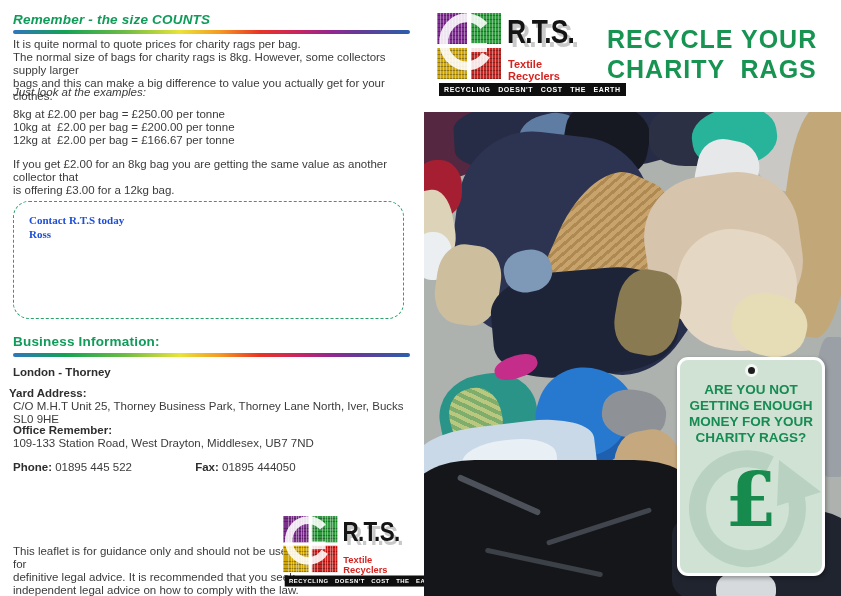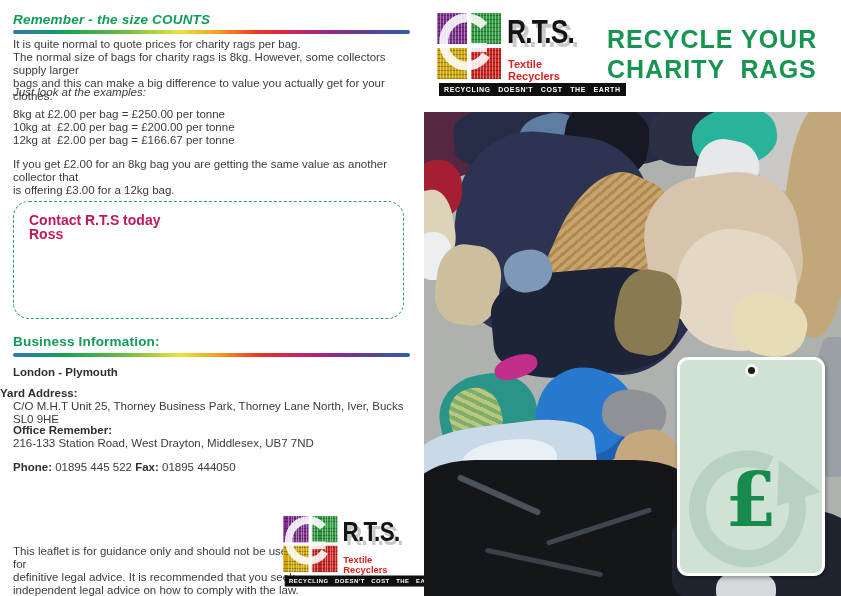--- a/index.html
+++ b/index.html
@@ -17,21 +17,21 @@
   }
   .rainbow {
     height:3.5px; width:397px; border-radius:2px;
     background:linear-gradient(90deg,#2f75bd 0%,#13a254 13%,#6cbb45 28%,#e8e43a 42%,#f59a23 52%,#e93425 62%,#c72560 72%,#93278f 80%,#653a97 87%,#2b5fac 100%);
   }
   .body-text { font-size:11.5px; line-height:13px; color:#3b3b3b; }
   .contact-box {
     left:13px; top:201px; width:391px; height:118px;
     border:1.5px dashed #2aa06b; border-radius:16px; box-sizing:border-box;
   }
-  .contact-box .inner { padding:11px 0 0 15px; font-size:14px; font-weight:bold; color:#be185d; line-height:14px; }
+  .contact-box .inner { padding:11px 0 0 15px; font-size:11px; font-weight:bold; color:#1d4ed8; line-height:14px;font-family:Liberation Serif, serif; }
   .bold { font-weight:bold; color:#2e2e2e; }
 
   
   .rts-logo { position:absolute; width:150px; height:84px; }
   .rts-mark { position:absolute; left:0; top:0; width:65px; height:68px; }
   .sq { position:absolute; width:30px; height:31px; }
   .sq-purple { left:0; top:0; background:#7c2e8d; }
   .sq-green  { left:34px; top:0; background:#2f9a3e; }
   .sq-yellow { left:0; top:35px; background:#cfa606; }
   .sq-red    { left:34px; top:35px; background:#cc2420; }
@@ -104,30 +104,30 @@
   <div class="abs contact-box">
     <div class="inner">
       <div>Contact R.T.S today</div>
       <div>Ross</div>
     </div>
   </div>
 
   <div class="abs section-heading" style="left:13px;top:334px;">Business Information:</div>
   <div class="abs rainbow" style="left:13px;top:353px;"></div>
 
-  <div class="abs body-text bold" style="left:13px;top:366px;">London - Plymouth</div>
-  <div class="abs body-text bold" style="left:0;top:387px;">Yard Address:</div>
+  <div class="abs body-text bold" style="left:13px;top:366px;">London - Thorney</div>
+  <div class="abs body-text bold" style="left:9px;top:387px;">Yard Address:</div>
   <div class="abs body-text" style="left:13px;top:400px;width:405px;">C/O M.H.T Unit 25, Thorney Business Park, Thorney Lane North, Iver, Bucks SL0 9HE</div>
   <div class="abs body-text bold" style="left:13px;top:424px;">Office Remember:</div>
-  <div class="abs body-text" style="left:13px;top:437px;width:405px;">216-133 Station Road, West Drayton, Middlesex, UB7 7ND</div>
+  <div class="abs body-text" style="left:13px;top:437px;width:405px;">109-133 Station Road, West Drayton, Middlesex, UB7 7ND</div>
 
   <div class="abs body-text" style="left:13px;top:461px;">
     <span class="bold">Phone:</span>
     <span>01895 445 522</span>
-    <span class="bold" style="">Fax:</span>
+    <span class="bold" style="margin-left:60px;">Fax:</span>
     <span>01895 444050</span>
   </div>
 
   <div class="abs body-text pre" style="left:13px;top:545px;width:290px;">This leaflet is for guidance only and should not be used for
 definitive legal advice. It is recommended that you seek
 independent legal advice on how to comply with the law.</div>
 
   <div class="rts-logo rts-logo--bottom" style="left:283px;top:516px;">
     <div class="rts-mark">
       <div class="sq sq-purple"></div>
@@ -198,20 +198,24 @@
     <div class="ph" style="left:-12px;top:348px;width:285px;height:150px;background:#15161a;border-radius:22%;"></div>
     <div class="ph" style="left:30px;top:380px;width:90px;height:6px;background:#4d525a;border-radius:3px;transform:rotate(24deg);"></div>
     <div class="ph" style="left:120px;top:412px;width:110px;height:5px;background:#41454d;border-radius:3px;transform:rotate(-18deg);"></div>
     <div class="ph" style="left:60px;top:448px;width:120px;height:5px;background:#3c4047;border-radius:3px;transform:rotate(12deg);"></div>
     <div class="ph" style="left:248px;top:398px;width:180px;height:95px;background:#20242e;border-radius:25%;"></div>
     <div class="ph" style="left:292px;top:458px;width:60px;height:40px;background:#d7dadc;border-radius:45%;"></div>
   </div>
 
   <div class="abs tag">
     <div class="tag-hole"></div>
+    <div class="tag-question">ARE YOU NOT
+GETTING ENOUGH
+MONEY FOR YOUR
+CHARITY RAGS?</div>
     <svg class="tag-arrow" width="140" height="132" viewBox="0 0 140 132">
       <path d="M 87 18 A 50 50 0 1 0 104 32" stroke="#b9d1c0" stroke-width="17" fill="none"></path>
       <polygon points="96,14 138,46 94,60" fill="#b9d1c0"></polygon>
     </svg>
     <div class="tag-pound">£</div>
   </div>
 
 </div>
 
 </body></html>

